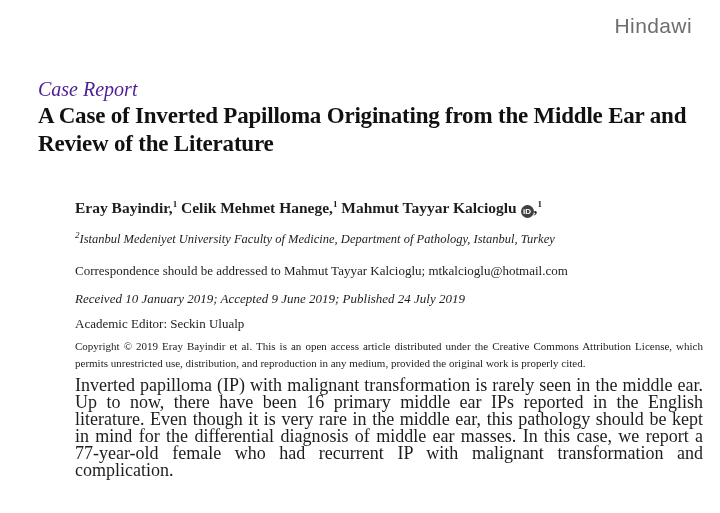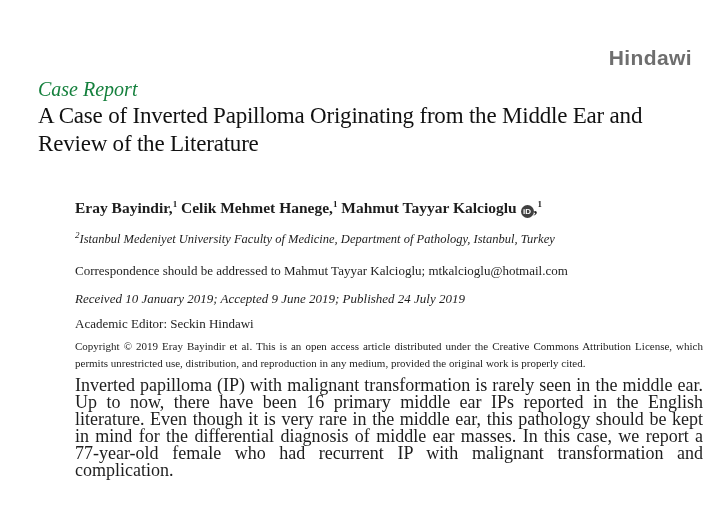--- a/index.html
+++ b/index.html
@@ -7,30 +7,30 @@
     width: 720px; height: 513px;
     background: #ffffff;
     font-family: "Liberation Serif", serif;
     color: #1d1d1d;
     position: relative;
     overflow: hidden;
   }
   .logo {
     position: absolute; top: 14px; right: 28px;
     font-family: "Liberation Sans", sans-serif;
-    font-size: 21px; font-weight: 700;
-    color: #6e6e6e; letter-spacing: 0.4px; margin-top: 32px;
+    font-size: 21px; font-weight: 400;
+    color: #6e6e6e; letter-spacing: 0.4px;
   }
   .kicker {
     position: absolute; left: 38px; top: 78px;
-    font-style: italic; font-size: 20px; color: #15803d;
+    font-style: italic; font-size: 20px; color: #4c1d95;
   }
   .title {
     position: absolute; left: 38px; top: 102px;
-    font-weight: 400; font-size: 23px; line-height: 28px;
+    font-weight: 700; font-size: 23px; line-height: 28px;
     letter-spacing: -0.2px; color: #111;
   }
   .title .tline { display: block; white-space: nowrap; }
   .meta {
     position: absolute; left: 75px; top: 198px; width: 628px;
   }
   .authors { font-weight: 700; font-size: 15.5px; line-height: 19px; }
   .authors .aline { display: block; white-space: nowrap; }
   sup { font-size: 9px; line-height: 0; }
   .orcid {
@@ -78,19 +78,19 @@
   <div class="affils">
     <span class="affil-line"><sup>2</sup><span>Istanbul Medeniyet University Faculty of Medicine, Department of Pathology, Istanbul, Turkey</span></span>
   </div>
 
   <div class="corr">
     <span>Correspondence should be addressed to Mahmut Tayyar Kalcioglu; </span><span class="email">mtkalcioglu@hotmail.com</span>
   </div>
 
   <div class="history">Received 10 January 2019; Accepted 9 June 2019; Published 24 July 2019</div>
 
-  <div class="editor">Academic Editor: Seckin Hindawi</div>
+  <div class="editor">Academic Editor: Seckin Ulualp</div>
 
   <div class="copyright">Copyright © 2019 Eray Bayindir et al. This is an open access article distributed under the Creative Commons Attribution License, which permits unrestricted use, distribution, and reproduction in any medium, provided the original work is properly cited.</div>
 
   <div class="abstract">Inverted papilloma (IP) with malignant transformation is rarely seen in the middle ear. Up to now, there have been 16 primary middle ear IPs reported in the English literature. Even though it is very rare in the middle ear, this pathology should be kept in mind for the differential diagnosis of middle ear masses. In this case, we report a 77-year-old female who had recurrent IP with malignant transformation and complication.</div>
 
 </div>
 
 </body></html>

